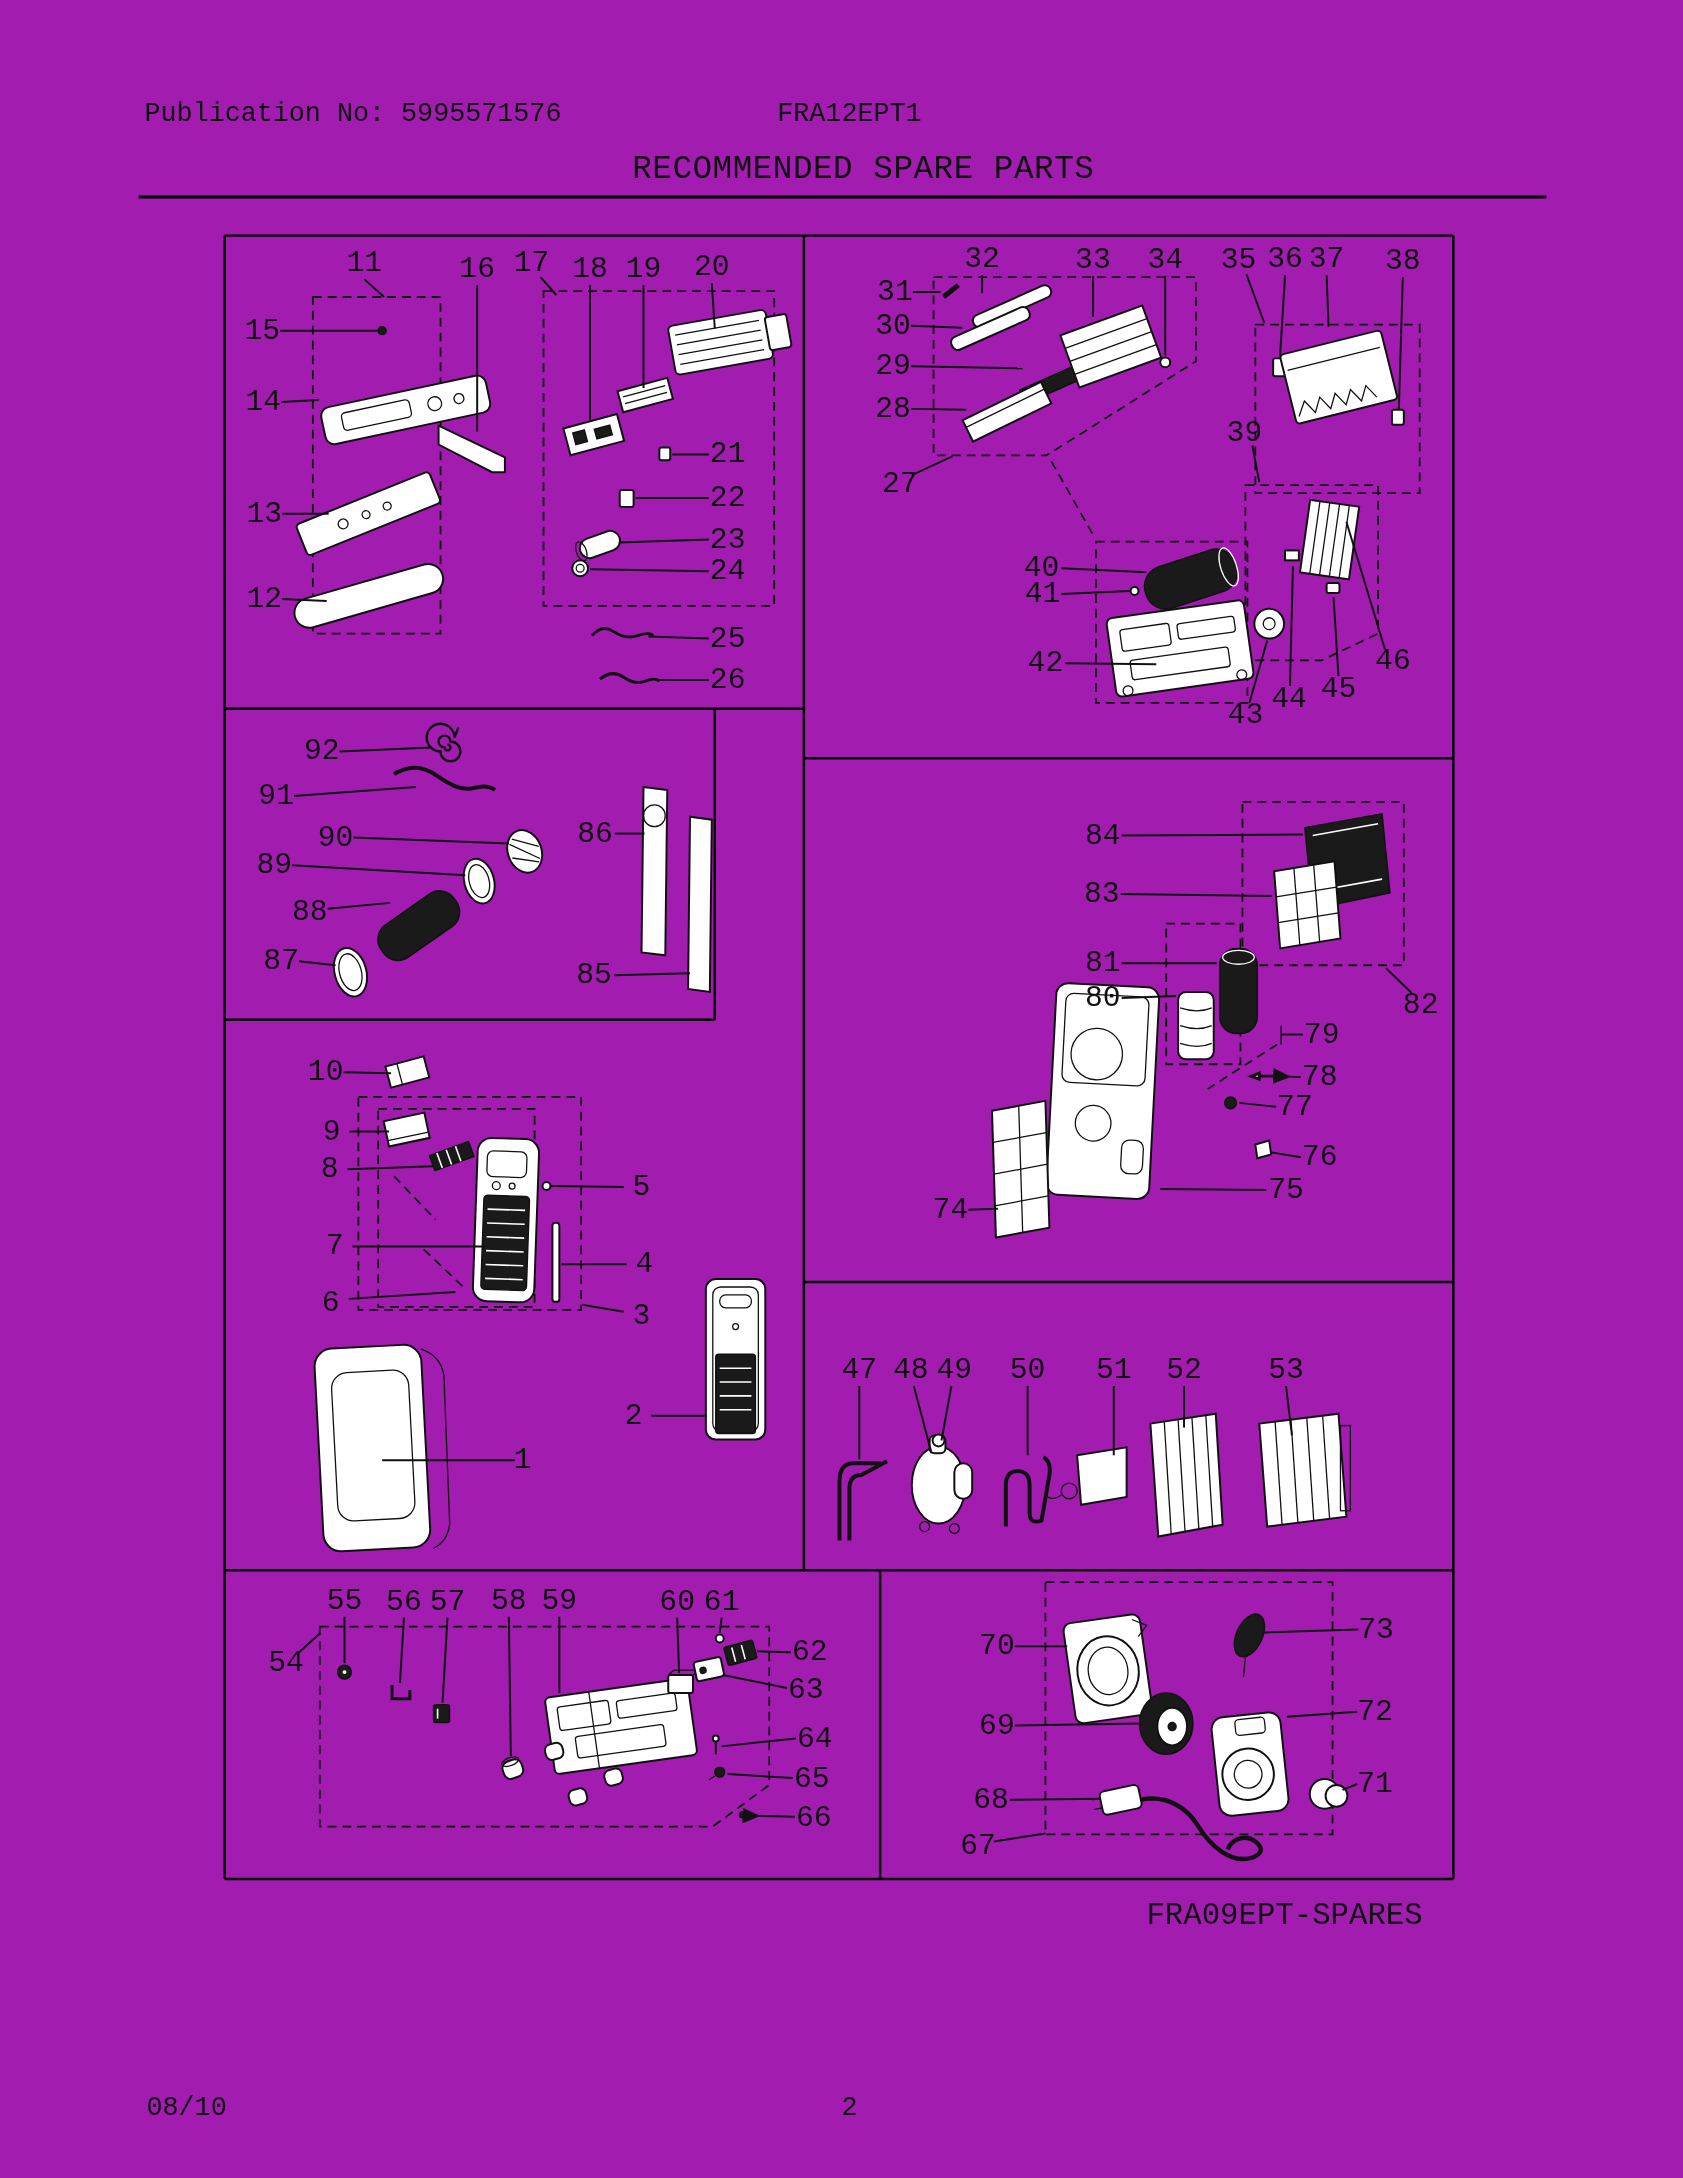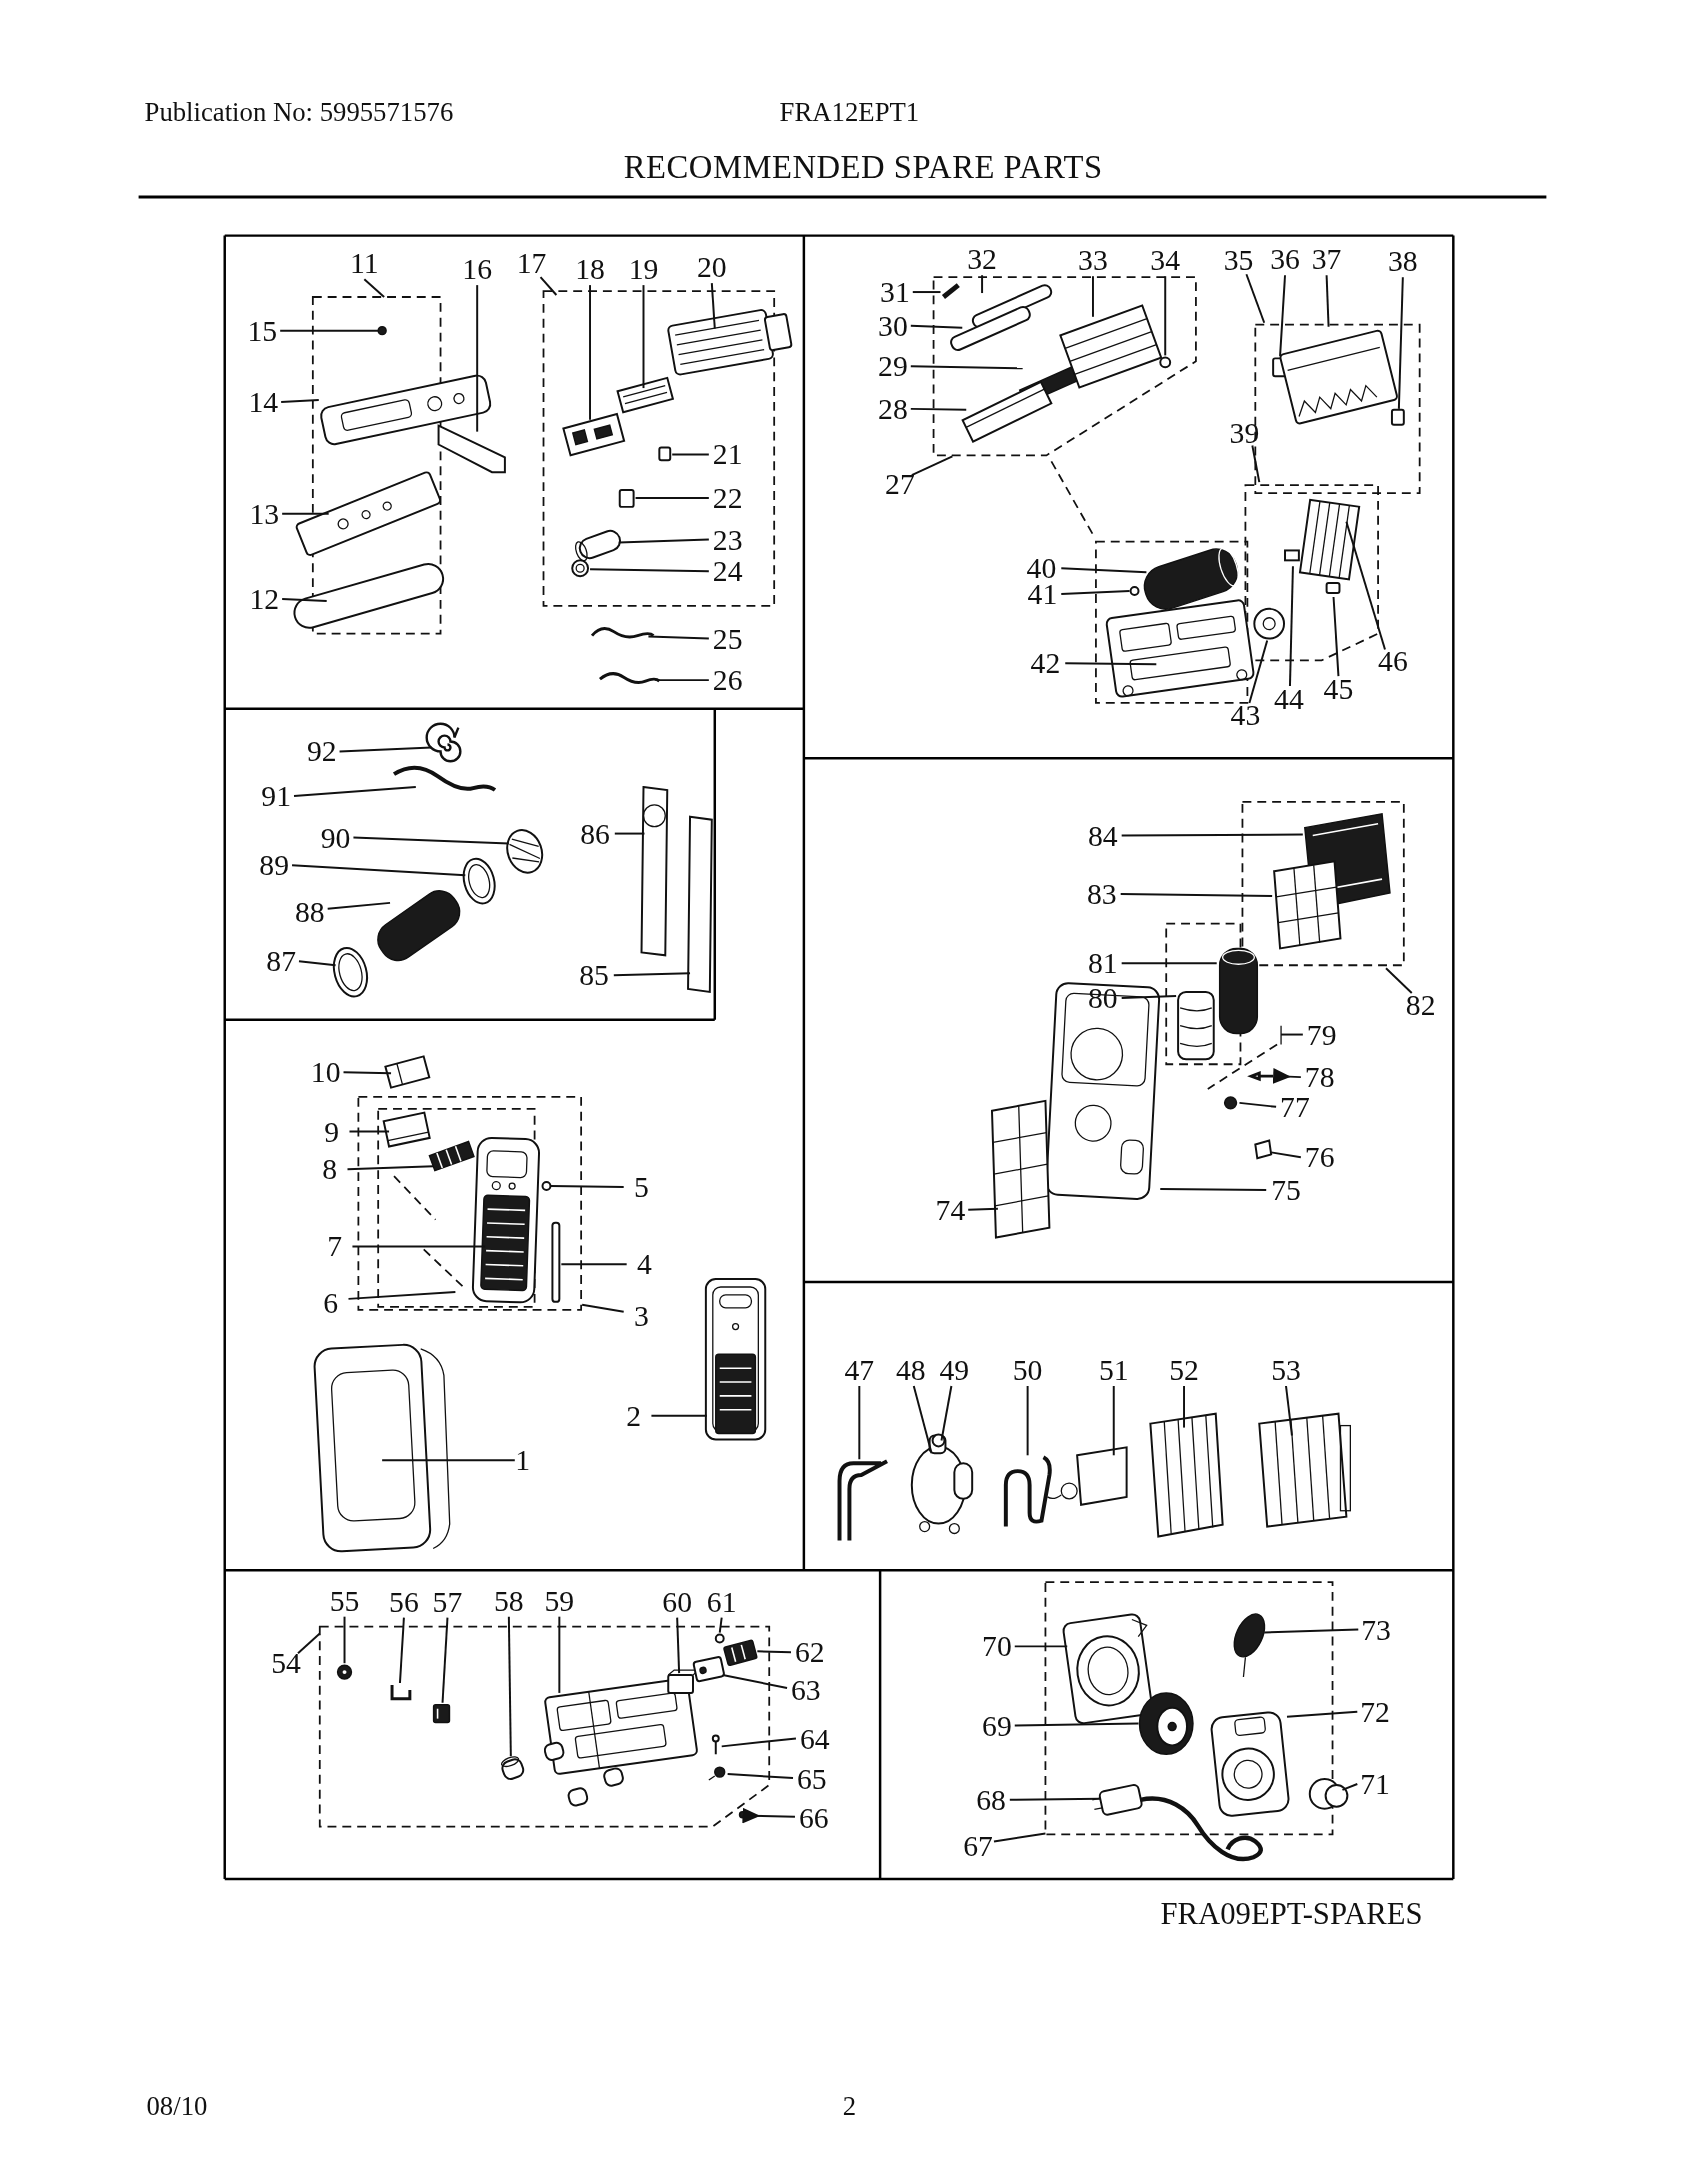--- a/index.html
+++ b/index.html
@@ -1,17 +1,17 @@
 <!DOCTYPE html>
 <html><head>
 <meta charset="utf-8">
 <style>
   html,body{margin:0;padding:0;background:#e8e8e8;}
-  .page{position:relative;width:1683px;height:2178px;background:#ffffff;margin:0 auto;
-        font-family:Liberation Serif, serif;text-align:right;}
+  .page{position:relative;width:1683px;height:2178px;background:#a21caf;margin:0 auto;
+        font-family:Liberation Mono, monospace;text-align:right;}
   svg{position:absolute;left:0;top:0;}
   text{fill:#111;}
   .hdr-left{font-size:27px;}
   .hdr-model{font-size:27px;text-anchor:middle;}
   .hdr-title{font-size:33px;text-anchor:middle;letter-spacing:.5px;}
   .ftr{font-size:27px;}
   .ftr-page{text-anchor:middle;}
   .variant{font-size:31px;text-anchor:end;}
   .callout{font-size:30px;text-anchor:middle;dominant-baseline:central;}
   .leader{stroke:#111;stroke-width:2;fill:none;}

